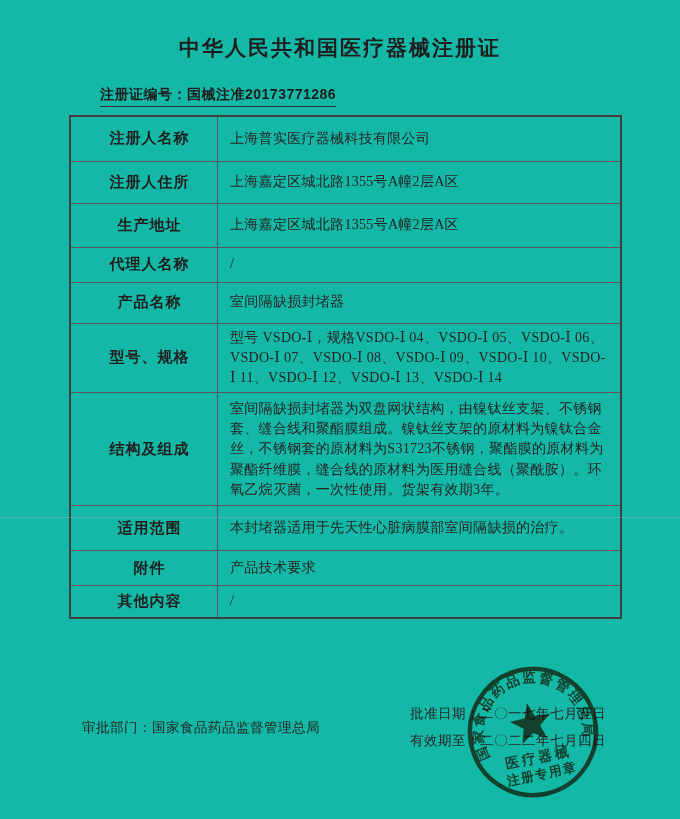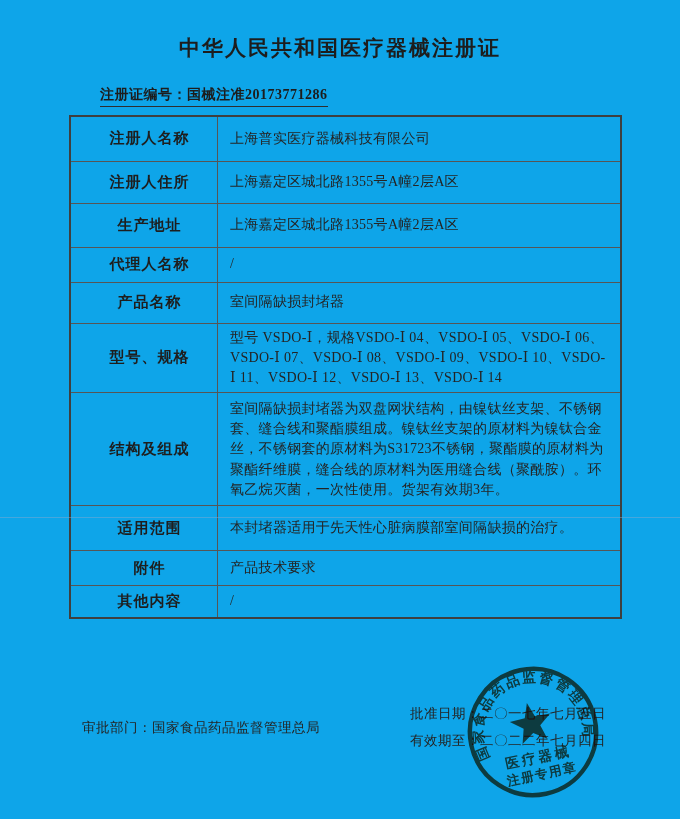--- a/index.html
+++ b/index.html
@@ -1,33 +1,33 @@
 <!DOCTYPE html>
 <html><head>
 <meta charset="utf-8">
 <style>
   html,body{margin:0;padding:0;background:#e8e8e8;}
   .page{
     position:relative;
     width:680px;height:819px;
-    background:#0ea5e9;
+    background:#14b8a6;
     overflow:hidden;
     font-family:"Liberation Serif","DejaVu Serif",serif;
     color:#222;
   }
   .title{
     position:absolute;top:34px;left:0;width:100%;
     text-align:center;
     font-family:"Liberation Sans","DejaVu Sans",sans-serif;
     font-size:21px;font-weight:bold;letter-spacing:2px;
     color:#1d1d1d;margin:0;
   }
   .regline{
     position:absolute;top:86px;left:100px;
-    font-family:Liberation Serif, serif;
+    font-family:Liberation Sans, sans-serif;
     font-size:14px;font-weight:bold;color:#1d1d1d;
     border-bottom:1px solid #2e2e2e;
     padding-bottom:2px;letter-spacing:.5px;
   }
   table.cert{
     position:absolute;top:115px;left:69px;
     width:553px;border-collapse:collapse;table-layout:fixed;
     border:2px solid #3f3f3f;
   }
   table.cert td{

